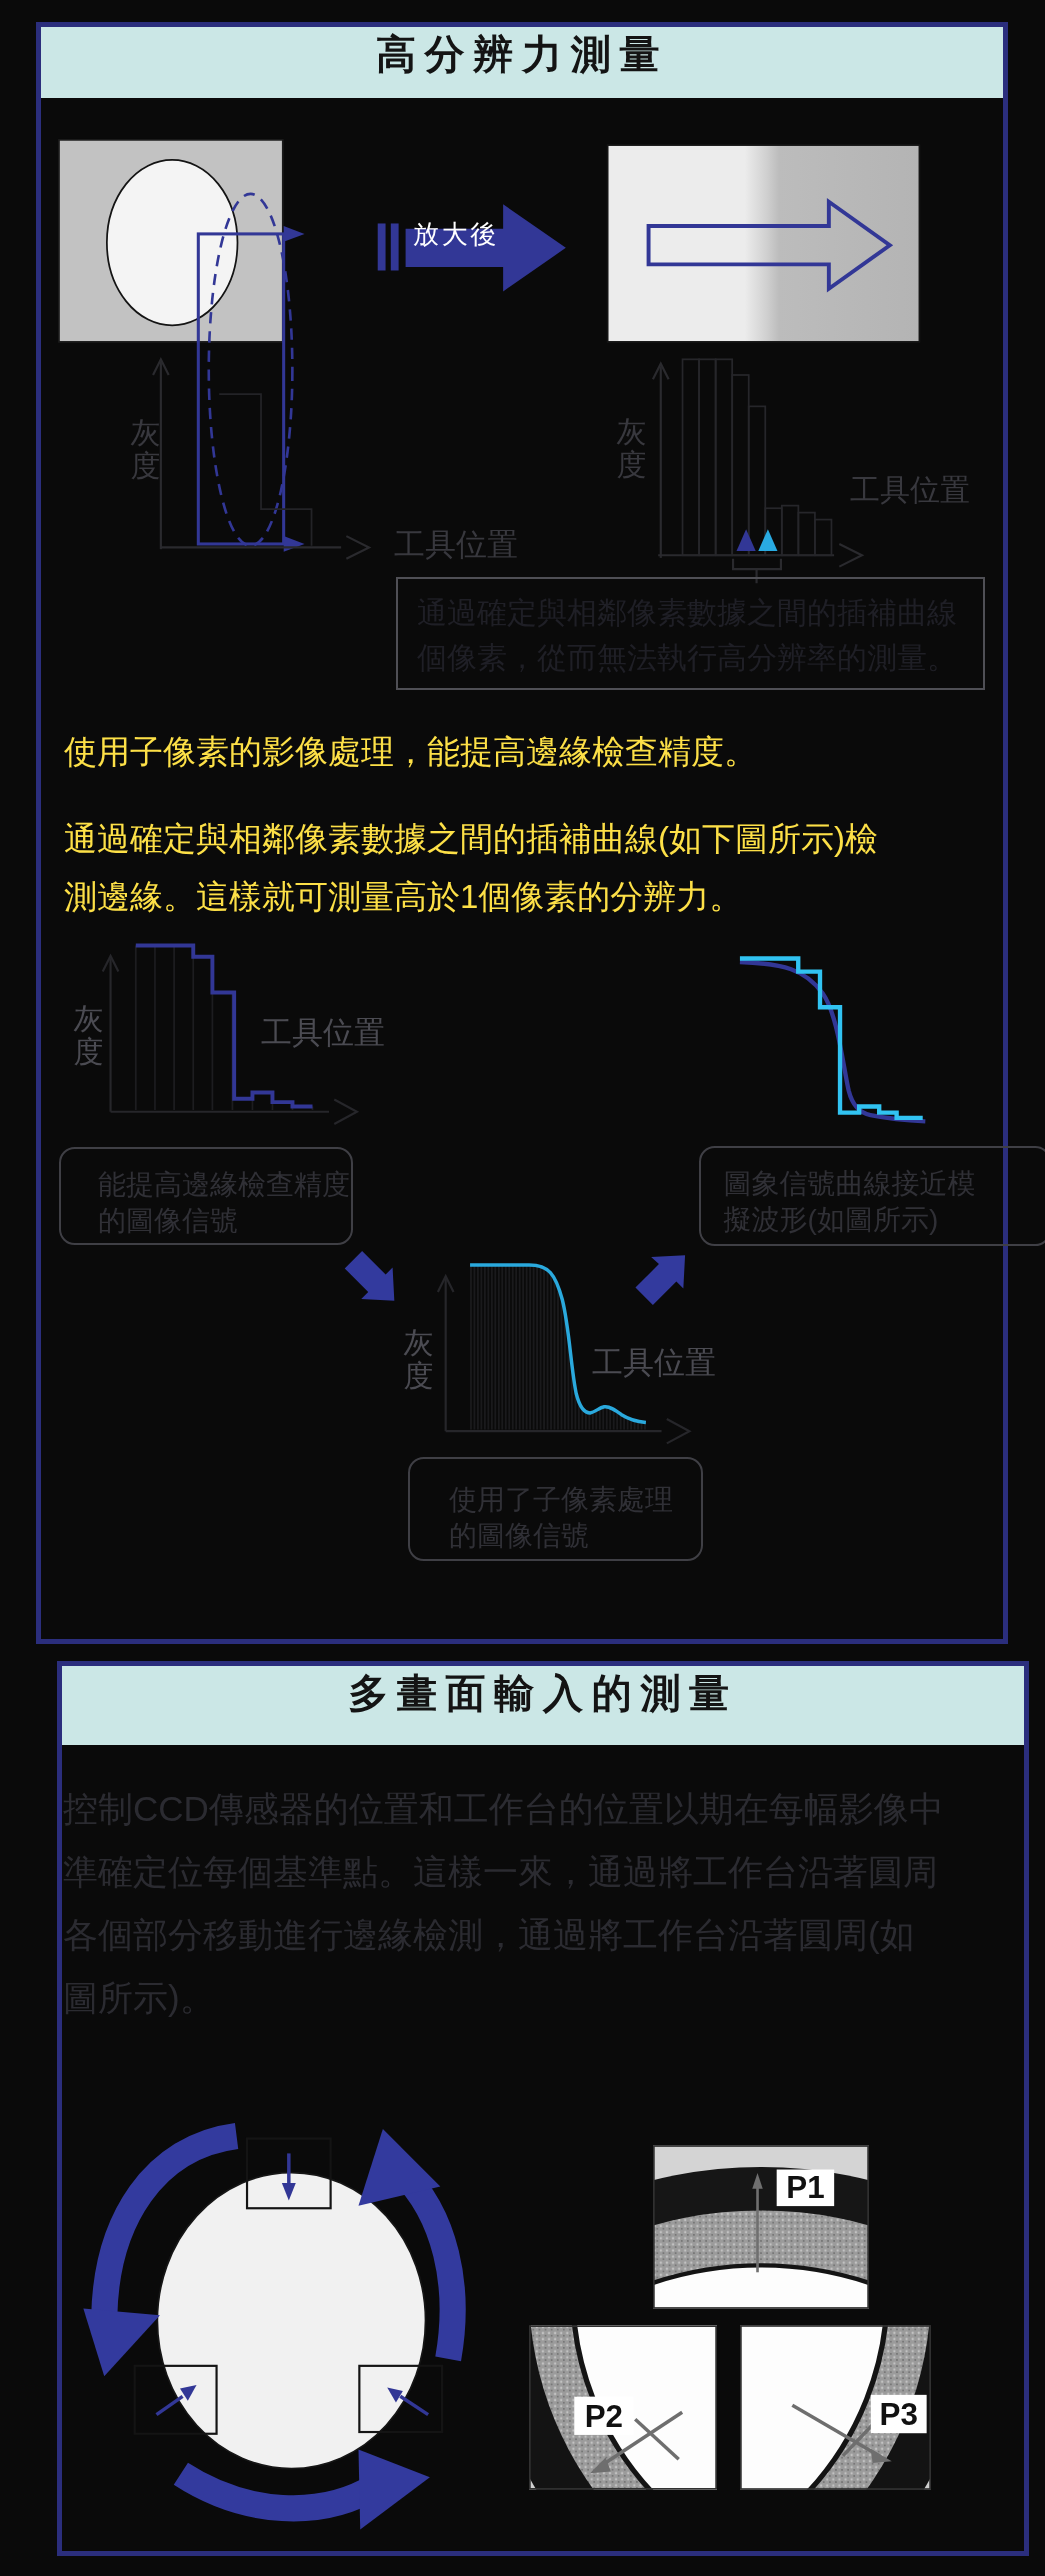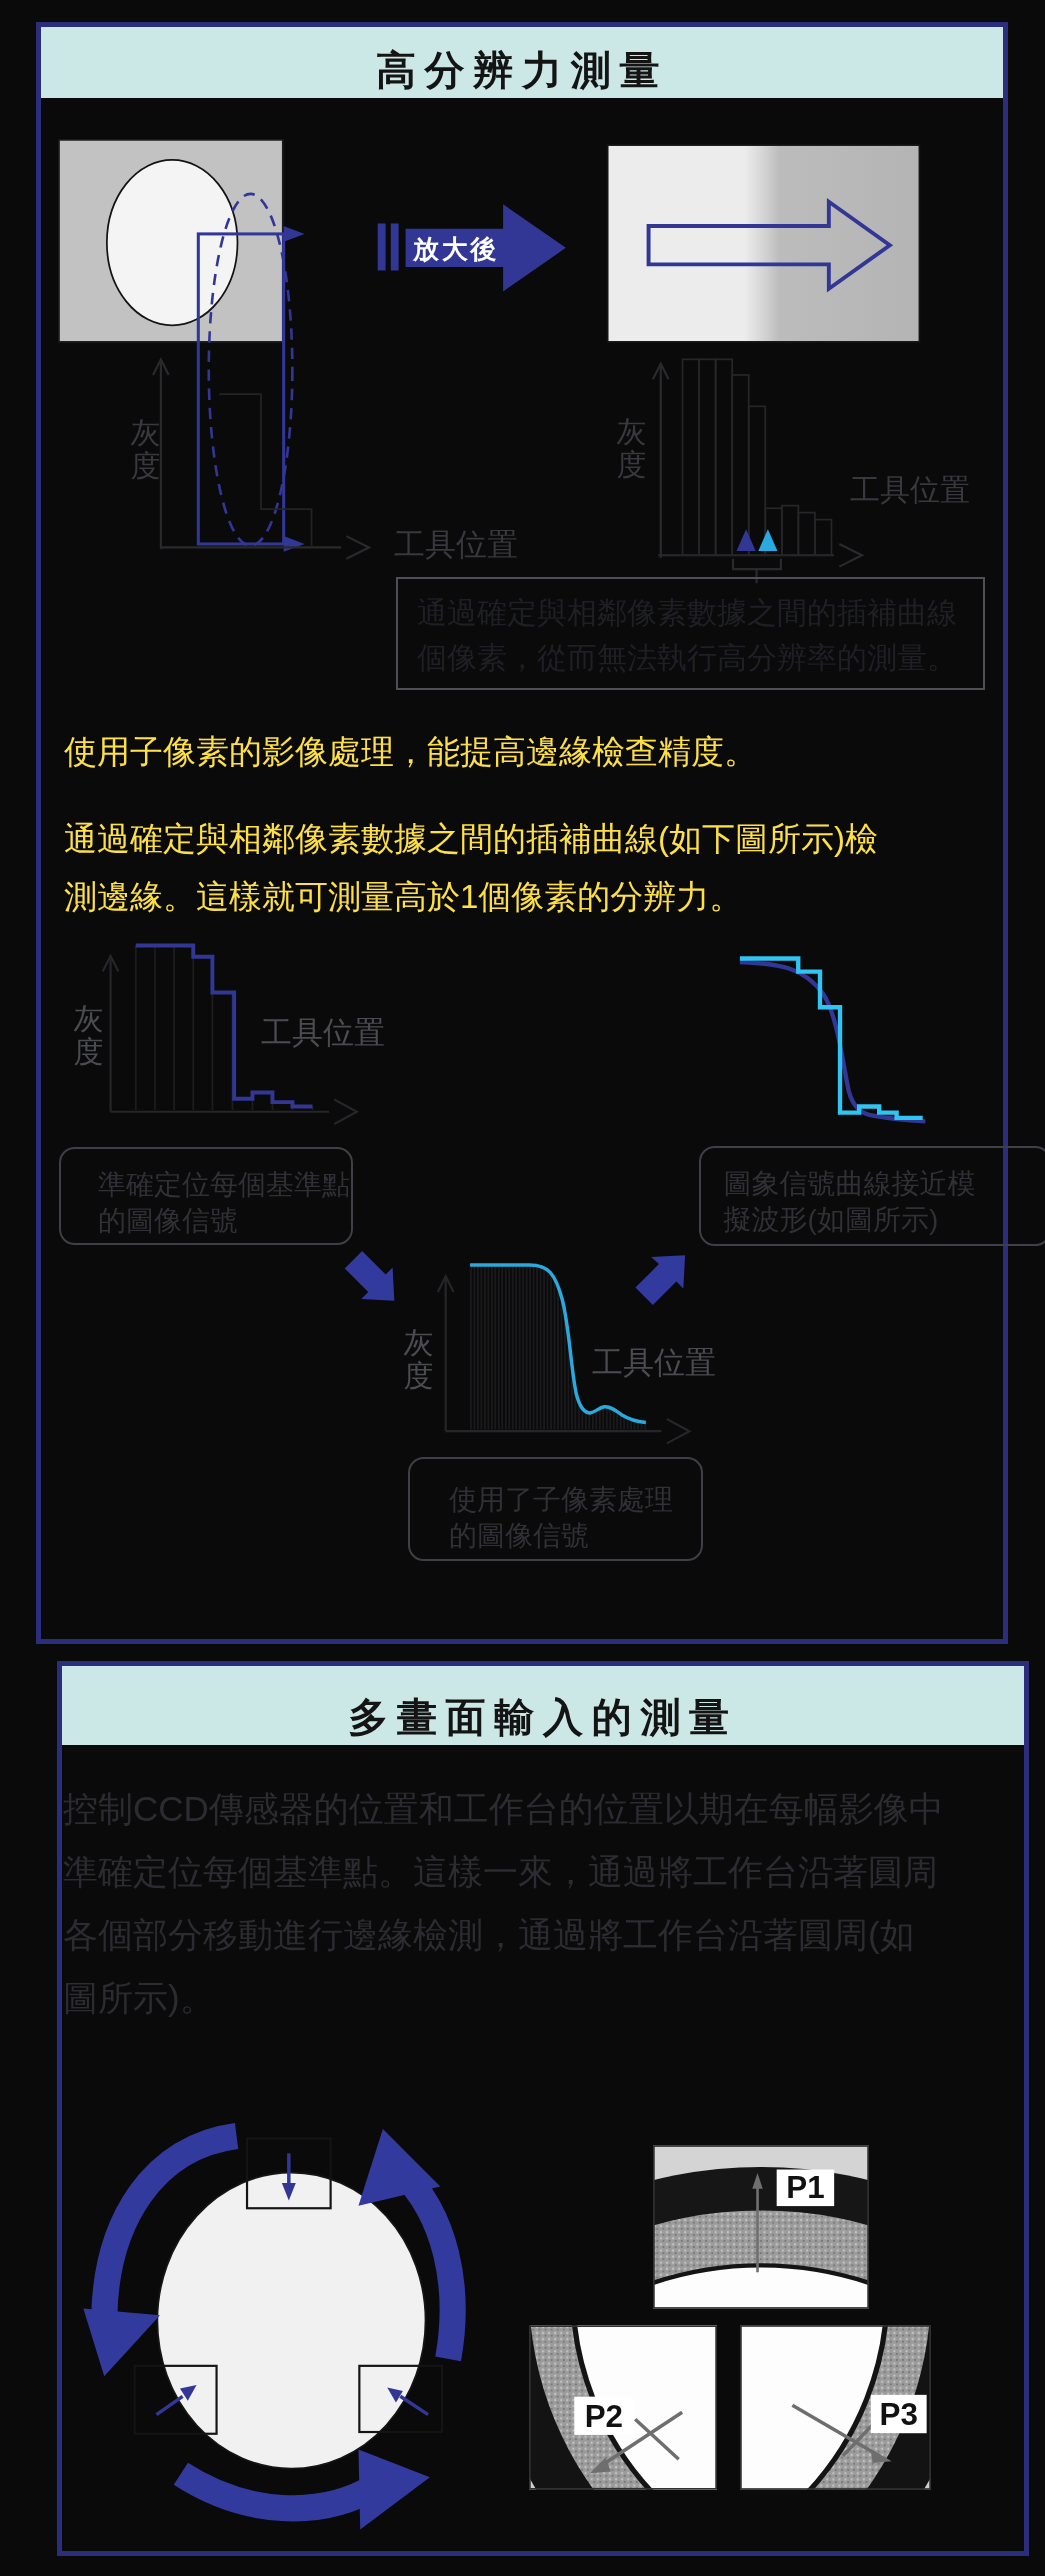--- a/index.html
+++ b/index.html
@@ -1,20 +1,20 @@
 <!DOCTYPE html>
 <html style="font-size:14px"><head>
 <meta charset="utf-8">
 <style>
   html,body{margin:0;padding:0;background:#060606;}
   .page{position:relative;width:1045px;height:2576px;background:#0a0a0a;
         font-family:"Liberation Sans",sans-serif;overflow:hidden;}
   .secbox{position:absolute;border:5.2px solid #2b2e7d;background:#0a0a0a;box-sizing:border-box;}
   .band{position:absolute;left:0;right:0;top:0;background:#cbe7e6;
-        display:flex;align-items:flex-end;justify-content:center;}
+        display:flex;align-items:flex-start;justify-content:center;}
   .band-title{font-weight:bold;color:#141414;letter-spacing:8.7px;}
   .para{position:absolute;color:#fde047;}
   .axlab{position:absolute;color:#38383e;}
   .axlab2{color:#4b4b52;}
   .vlabel{width:1.1em;line-height:1.1;text-align:center;}
   .caution{position:absolute;border:2.6px solid #4f4f55;color:#1f1f26;
            font-size:30px;line-height:45px;padding:10.5px 0 0 19px;box-sizing:border-box;}
   .lblbox{position:absolute;border:2.6px solid #3f3f45;border-radius:15.7px;
           color:#303036;font-size:28px;line-height:36px;box-sizing:border-box;}
   .zoomtext{position:absolute;color:#ffffff;font-size:26px;letter-spacing:2.6px;text-align:center;}
@@ -89,21 +89,21 @@
         <rect x="879" y="583" width="19" height="54"></rect>
       <rect x="898" y="580" width="19" height="57"></rect>
         <rect x="917" y="588" width="19" height="49"></rect>
       <rect x="936" y="596" width="19" height="41"></rect>
     </g>
     <polygon points="846,632 868,632 857,607" fill="#323796"></polygon>
     <polygon points="871,632 893,632 882,607" fill="#29abe2"></polygon>
     <path d="M842,641 V653 H897 V641 M869,653 V669" fill="none" stroke="#2a2a2e" stroke-width="2.5"></path>
   </svg>
 
-  <div class="zoomtext" style="left:408px;top:232px;width:96px;font-weight:bold;">放大後</div>
+  <div class="zoomtext" style="left:408px;top:217px;width:96px;">放大後</div>
   <div class="axlab vlabel" style="left:129px;top:416px;font-size:30px;">灰度</div>
   <div class="axlab" style="left:394px;top:524px;font-size:31px;">工具位置</div>
   <div class="axlab vlabel" style="left:615px;top:415px;font-size:30px;">灰度</div>
   <div class="axlab" style="left:850px;top:470px;font-size:30px;">工具位置</div>
 
   <div class="caution" style="left:396px;top:577px;width:589px;height:113px;">
     <div>通過確定與相鄰像素數據之間的插補曲線</div>
     <div>個像素，從而無法執行高分辨率的測量。</div>
   </div>
 
@@ -161,21 +161,21 @@
              C980,1272 990,1278 1000,1280 C1020,1284 1040,1286 1063,1287" fill="none" stroke="#323796" stroke-width="5"></path>
     <path d="M850,1100 H917 V1115 H942 V1156 H965 V1277 H987 V1270 H1010 V1277 H1030 V1283 H1060" fill="none" stroke="#31c3f2" stroke-width="5"></path>
   </svg>
 
   <div class="axlab axlab2 vlabel" style="left:72px;top:1002px;font-size:30px;">灰度</div>
   <div class="axlab axlab2" style="left:261px;top:1012px;font-size:31px;">工具位置</div>
   <div class="axlab axlab2 vlabel" style="left:402px;top:1326px;font-size:30px;">灰度</div>
   <div class="axlab axlab2" style="left:592px;top:1342px;font-size:31px;">工具位置</div>
 
   <div class="lblbox" style="left:59px;top:1147px;width:294px;height:98px;padding:18.3px 0 0 37px;">
-    <div>準確定位每個基準點</div>
+    <div>能提高邊緣檢查精度</div>
     <div>的圖像信號</div>
   </div>
   <div class="lblbox" style="left:699px;top:1146px;width:352px;height:100px;padding:18.3px 0 0 22.6px;">
     <div>圖象信號曲線接近模</div>
     <div>擬波形(如圖所示)</div>
   </div>
   <div class="lblbox" style="left:408px;top:1457px;width:295px;height:104px;padding:22.6px 0 0 39px;">
     <div>使用了子像素處理</div>
     <div>的圖像信號</div>
   </div>

